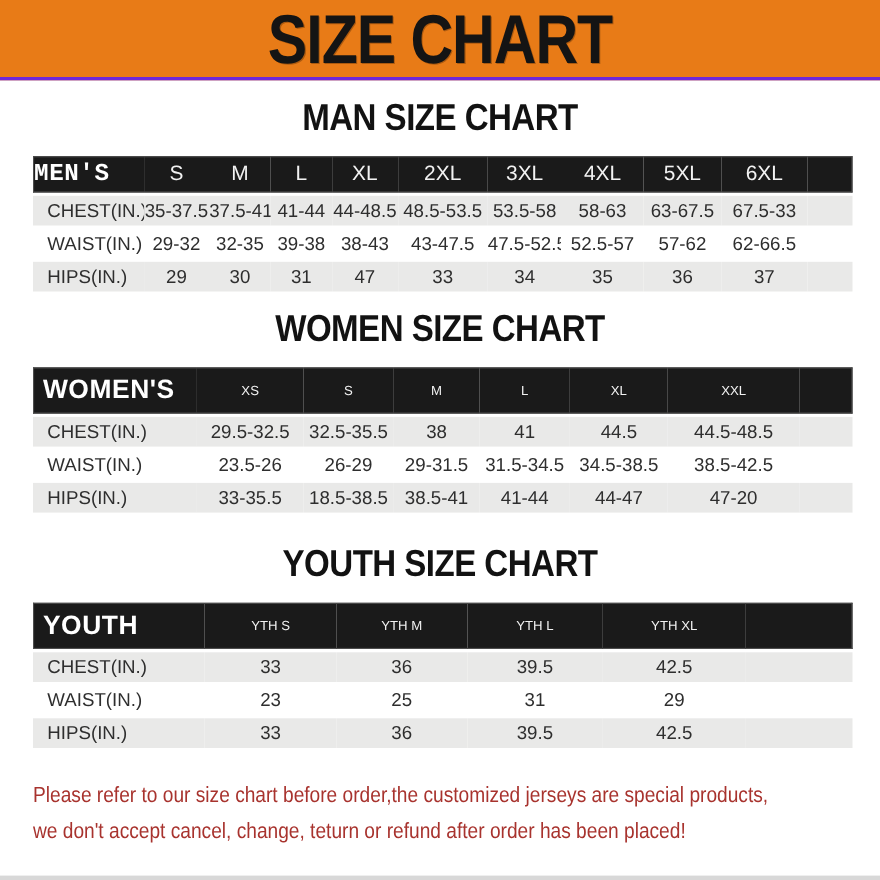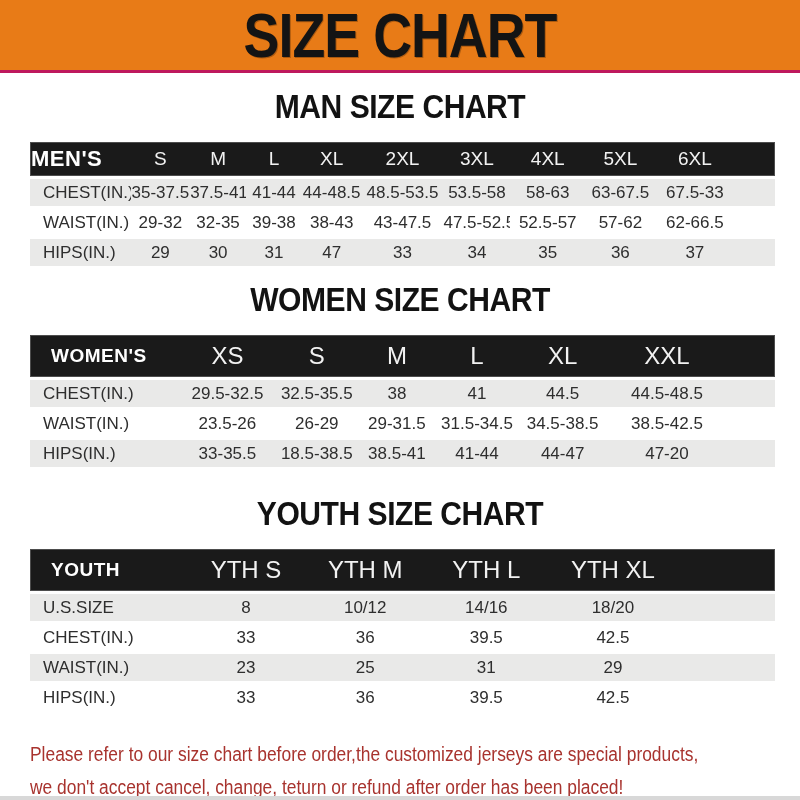--- a/index.html
+++ b/index.html
@@ -10,21 +10,21 @@
     overflow: hidden;
     background: #ffffff;
     font-family: "Liberation Sans", sans-serif;
     position: relative;
   }
 
   
   .banner {
     height: 70px;
     background: #E87B17;
-    border-bottom: 3px solid #be185d;
+    border-bottom: 3px solid #6d28d9;
     display: flex;
     align-items: center;
     justify-content: center;
   }
   .banner-title {
     margin: 0;
     font-size: 56px;
     font-weight: bold;
     color: #141414;
     letter-spacing: -1px;
@@ -52,41 +52,41 @@
   table.size-table {
     width: 745px;
     margin-left: 30px;
     border-collapse: separate;
     border-spacing: 0 3px;
     table-layout: fixed;
   }
   thead th {
     background: #1a1a1a;
     color: #f2f2f2;
-    font-size: 24px;
+    font-size: 12px;
     font-weight: normal;
     text-align: center;
     padding: 6px 0;
     border-top: 1px solid #4d4d4d;
     border-bottom: 1px solid #4d4d4d;
     overflow: hidden;
     white-space: nowrap;
   }
   thead th.label-cell {
     color: #ffffff;
     font-weight: bold;
-    font-size: 19px;
+    font-size: 24px;
     letter-spacing: 0.5px;
     text-align: left;
-    padding-left: 20px;
+    padding-left: 8px;
     border-left: 1px solid #4d4d4d;
   }
   thead th.filler { border-right: 1px solid #4d4d4d; }
   table.compact thead th { padding: 3px 0; font-size: 19px; }
-  table.compact thead th.label-cell { font-size: 22px; }
+  table.compact thead th.label-cell { font-size: 22px; font-family: Liberation Mono, monospace; }
 
   tbody td {
     font-size: 17px;
     color: #2e2e2e;
     text-align: center;
     padding: 2px 0;
     line-height: 23px;
     overflow: hidden;
     white-space: nowrap;
   }
@@ -269,28 +269,20 @@
           <th class="label-cell">YOUTH</th>
           <th class="size-header">YTH S</th>
           <th class="size-header">YTH M</th>
           <th class="size-header">YTH L</th>
           <th class="size-header">YTH XL</th>
           <th class="filler"></th>
         </tr>
       </thead>
       <tbody>
         <tr>
-          <td class="label-cell">U.S.SIZE</td>
-          <td>8</td>
-          <td>10/12</td>
-          <td>14/16</td>
-          <td>18/20</td>
-          <td class="filler"></td>
-        </tr>
-        <tr>
           <td class="label-cell">CHEST(IN.)</td>
           <td>33</td>
           <td>36</td>
           <td>39.5</td>
           <td>42.5</td>
           <td class="filler"></td>
         </tr>
         <tr>
           <td class="label-cell">WAIST(IN.)</td>
           <td>23</td>

